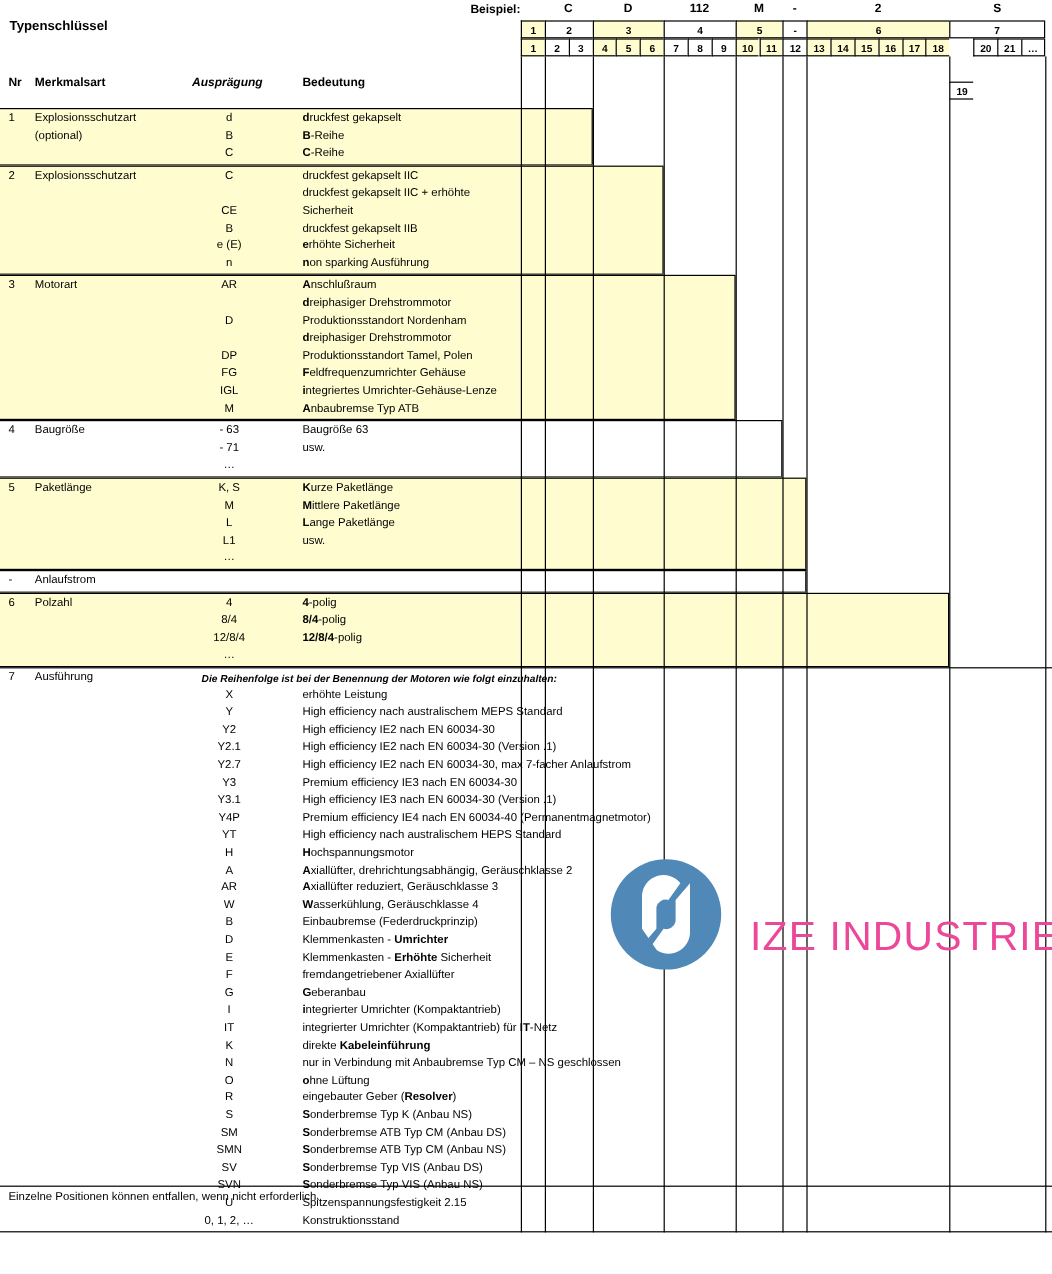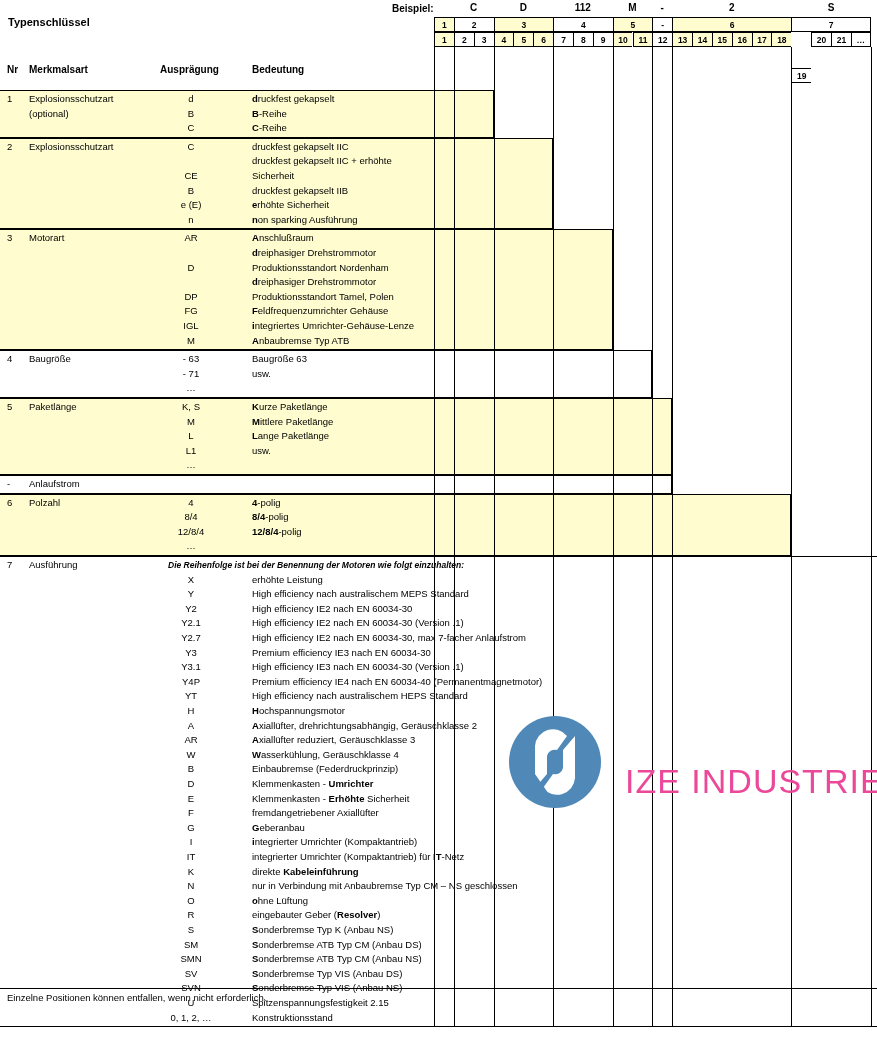--- a/index.html
+++ b/index.html
@@ -37,21 +37,21 @@
   }
   #hdr-beispiel {
     position:absolute; left:392px; top:3px;
     font-weight:bold; font-size:10px;
   }
   .col-head {
     position:absolute; font-weight:bold; font-size:10px;
   }
   #ch-nr   { left:7px;   top:64px; }
   #ch-merk { left:29px;  top:64px; }
-  #ch-aus  { left:160px; top:64px; }
+  #ch-aus  { left:160px; top:64px;font-style:italic; }
   #ch-bed  { left:252px; top:64px; }
 
   
   .band {
     position:absolute;
     background:#fffdcf;
     border-top:1px solid #000;
     border-bottom:1px solid #000;
   }
   .band.white { background:#ffffff; }

